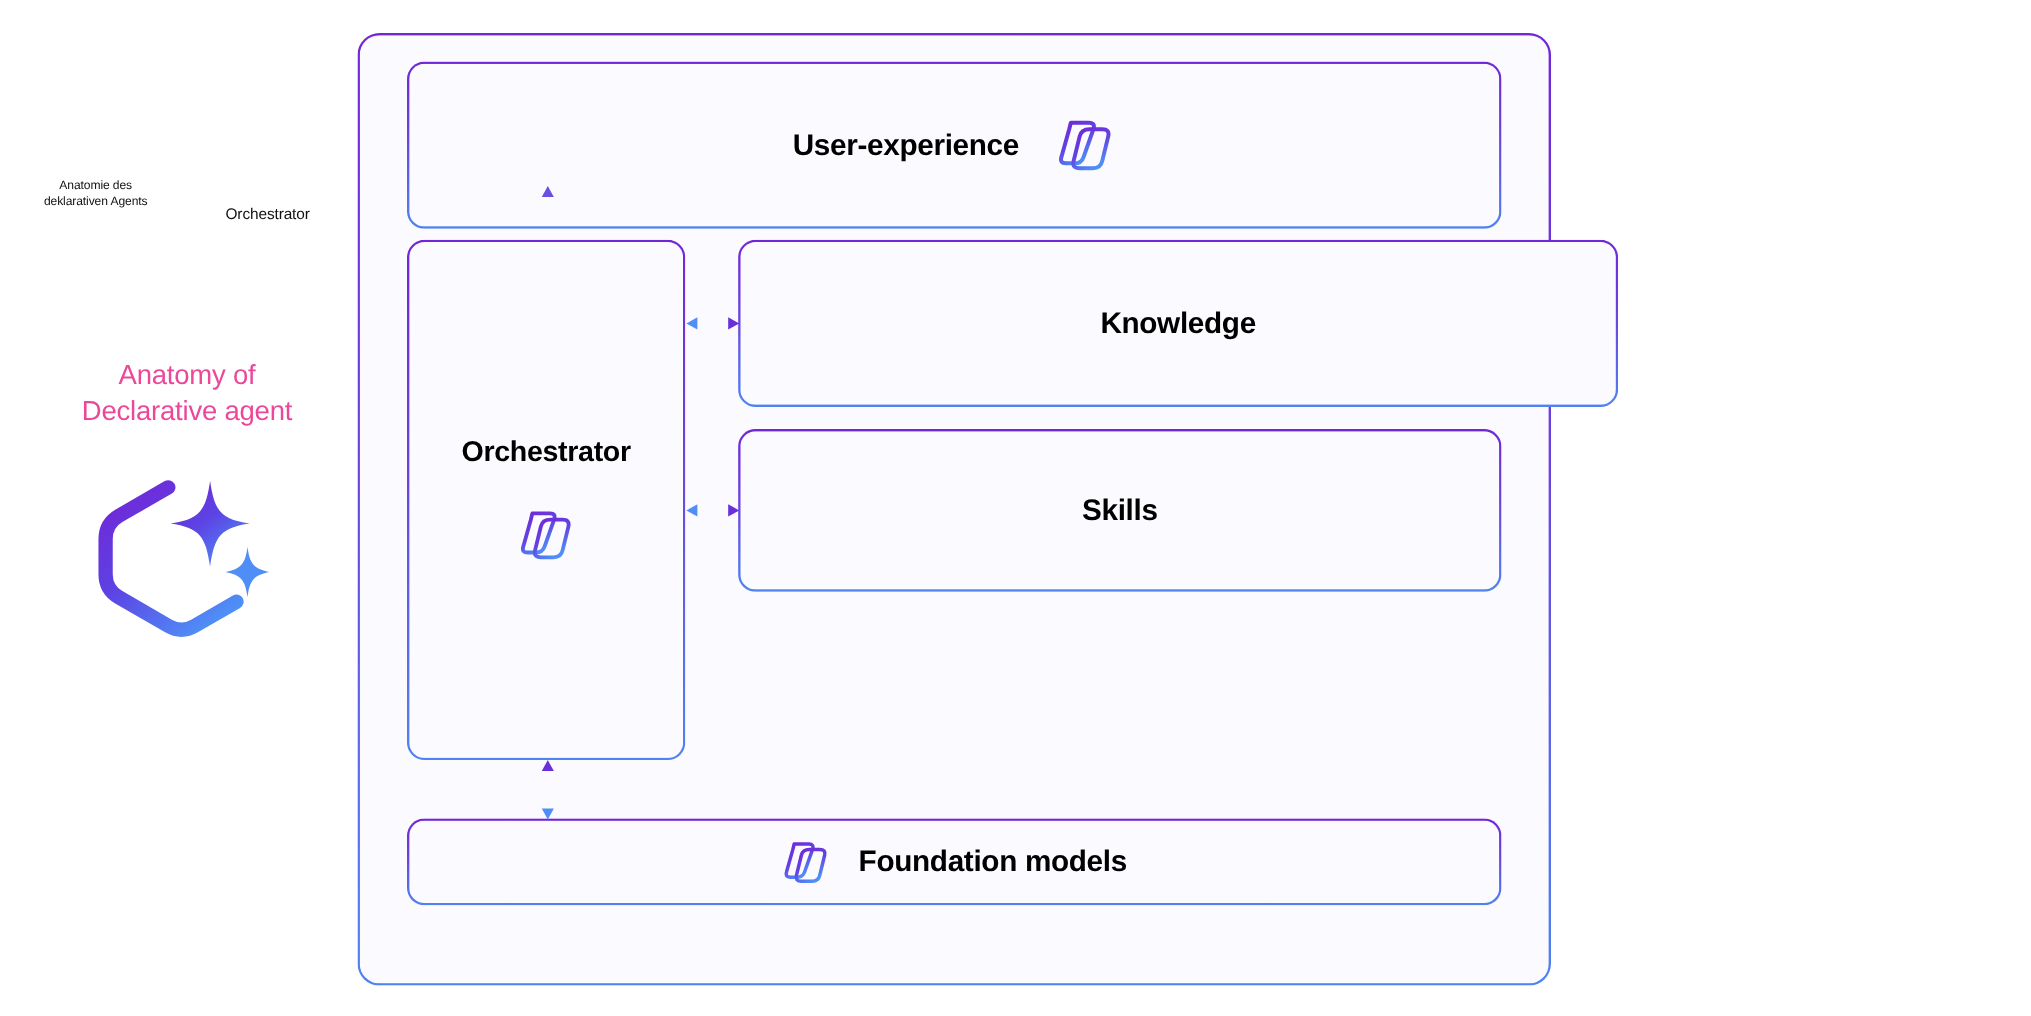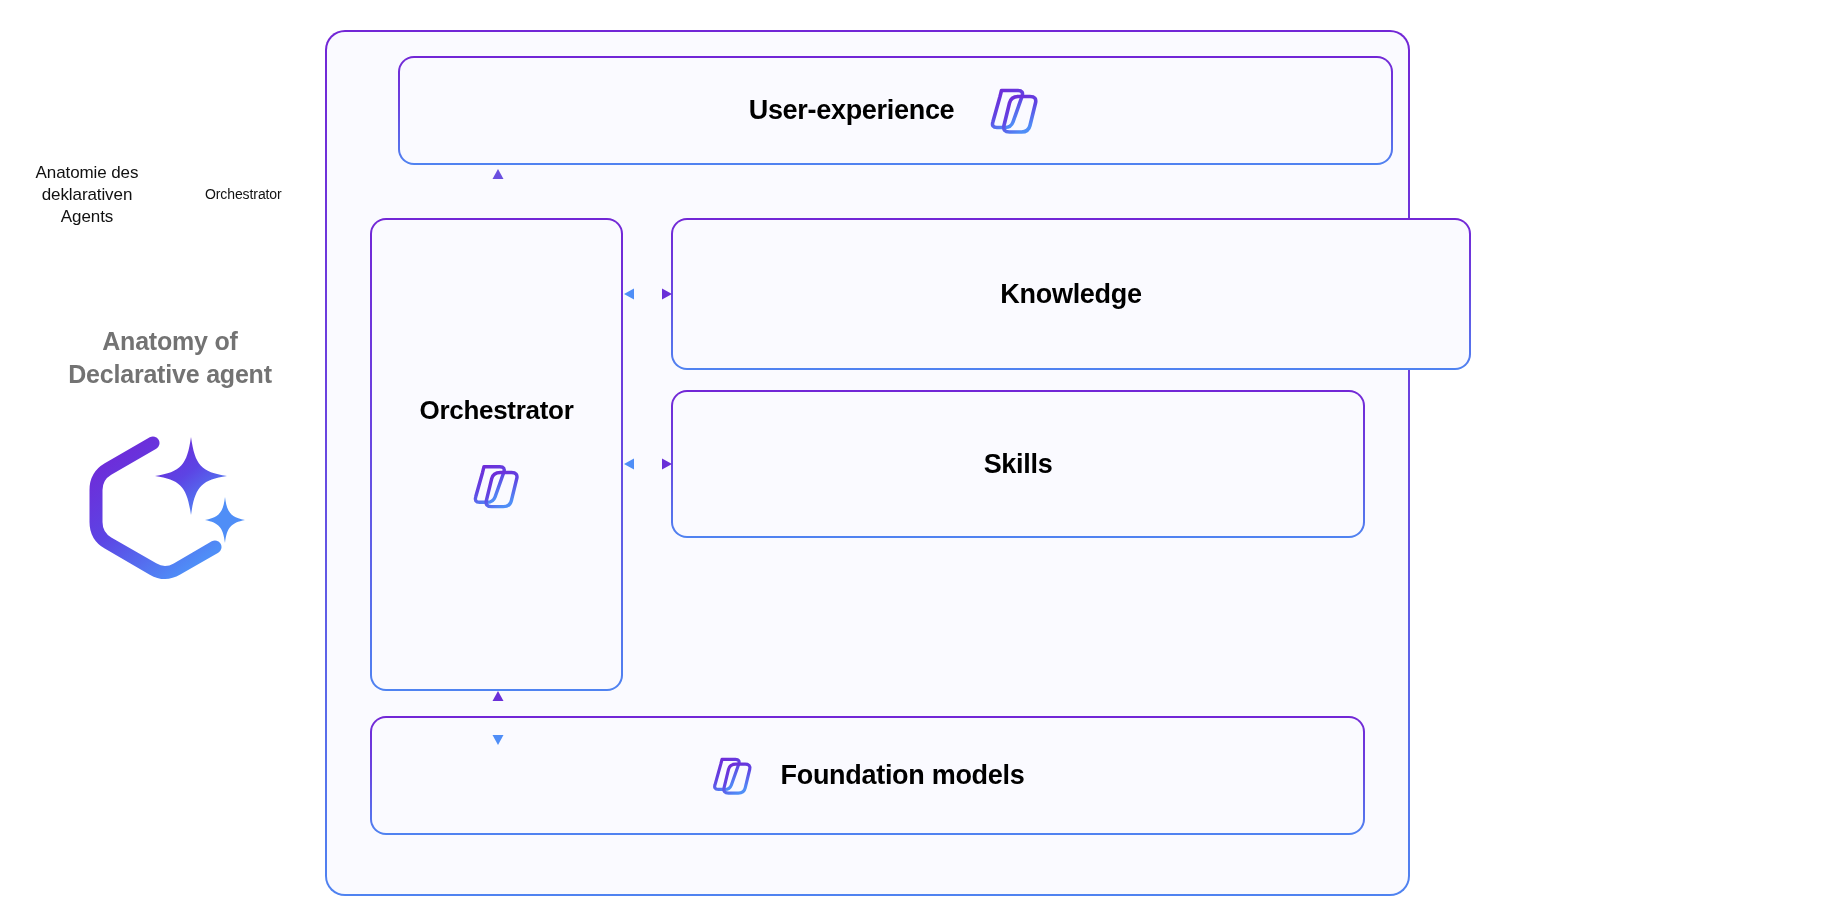--- a/index.html
+++ b/index.html
@@ -21,22 +21,22 @@
   }
 
   
   .left-title {
     position: absolute;
     left: 30px;
     top: 325px;
     width: 280px;
     text-align: center;
     font-size: 25px;
-    font-weight: bold;
-    color: #737373;
+    font-weight: normal;
+    color: #ec4899;
     line-height: 1.30;
     letter-spacing: -0.2px;
   }
 
   .left-logo {
     position: absolute;
     left: 75px;
     top: 425px;
     width: 185px;
     height: 160px;
@@ -48,21 +48,21 @@
     color: #111111;
     font-family: "Liberation Sans", sans-serif;
     white-space: nowrap;
     letter-spacing: -0.1px;
   }
   .de-anatomy {
     left: 22px; top: 162px;
     width: 130px;
     white-space: normal;
     text-align: center;
-    font-size: 17px;
+    font-size: 11px;
     line-height: 1.30;
   }
   .de-orchestrator { left: 205px; top: 186px; font-size: 14px; }
   .de-ux           { left: 382px; top: 55px;  font-size: 15px; }
   .de-wissen       { left: 468px; top: 129px; font-size: 15px; }
   .de-wissen-sub   { left: 443px; top: 154px; font-size: 12.5px; }
   .de-skills       { left: 498px; top: 211px; font-size: 15px; }
   .de-skills-sub   { left: 428px; top: 233px; font-size: 12.5px; }
   .de-basis        { left: 368px; top: 392px; font-size: 14px; }
 
@@ -75,25 +75,25 @@
       linear-gradient(180deg, #7226d6 0%, #6a43e0 45%, #4f83f1 100%) border-box;
     border: 2px solid transparent;
   }
 
   .outer-shell {
     left: 325px; top: 30px;
     width: 1085px; height: 866px;
     border-radius: 20px;
   }
 
-  .ux-box        { left: 370px; top: 56px;  width: 995px;  height: 109px; margin-left: 28px; }
+  .ux-box        { left: 370px; top: 56px;  width: 995px;  height: 152px; }
   .orch-box      { left: 370px; top: 218px; width: 253px;  height: 473px; }
   .knowledge-box { left: 671px; top: 218px; width: 800px;  height: 152px; }
   .skills-box    { left: 671px; top: 390px; width: 694px;  height: 148px; }
-  .foundation-box{ left: 370px; top: 716px; width: 995px;  height: 119px; }
+  .foundation-box{ left: 370px; top: 744px; width: 995px;  height: 79px; }
 
   
   .box-inner {
     position: absolute;
     left: 0; right: 0; top: 50%;
     transform: translateY(-50%);
     text-align: center;
   }
 
   .box-title {

